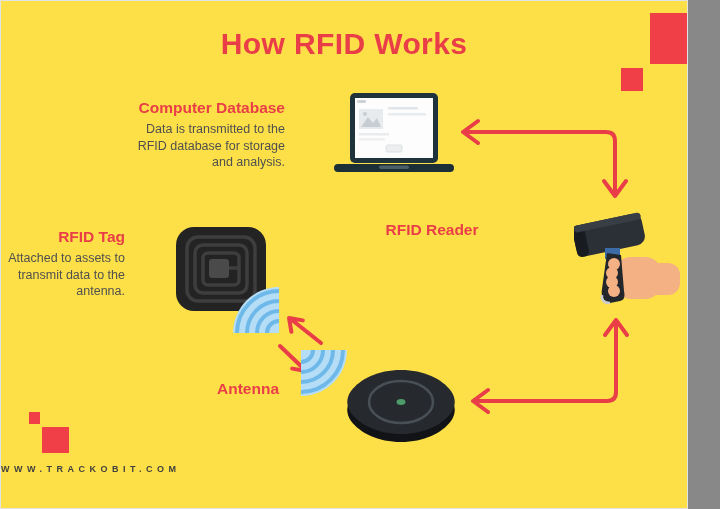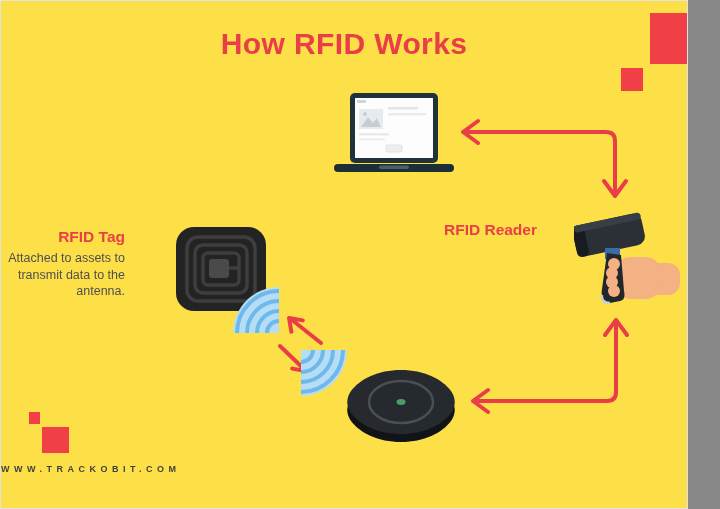--- a/index.html
+++ b/index.html
@@ -14,21 +14,21 @@
     position:absolute; top:26px; left:0; width:100%; margin:0;
     text-align:center; font-size:30px; font-weight:800; color:var(--red);
     letter-spacing:0.4px;
   }
 
   .block { position:absolute; text-align:right; }
   .block .h { font-size:15.5px; font-weight:800; color:var(--red); margin-bottom:4px; }
   .block .b { font-size:12.5px; line-height:1.32; color:var(--body); white-space:pre-line; }
 
   #sec-database { top:98px;  right:402px; width:210px; }
-  #sec-reader   { top:220px; right:150px; width:210px; }
+  #sec-reader   { top:220px; right:150px; width:210px;text-align:center; }
   #sec-tag      { top:227px; right:562px; width:180px; }
   #sec-antenna  { top:379px; right:408px; width:210px; }
 
   .icon { position:absolute; }
   #laptop-icon  { left:333px; top:92px;  width:120px; height:85px; }
   #tag-icon     { left:175px; top:226px; width:90px;  height:84px; }
   #wave1-icon   { left:222px; top:276px; width:60px;  height:60px; }
   #wave2-icon   { left:296px; top:345px; width:60px;  height:60px; }
   #antenna-icon { left:338px; top:366px; width:125px; height:82px; }
   #reader-icon  { left:573px; top:210px; width:132px; height:104px; }
@@ -117,30 +117,37 @@
     </g>
     <rect x="31" y="37" width="15" height="11" fill="#3c6ca8"></rect>
     <path d="M 33 42 L 28 78 Q 26 90 36 92 L 46 90 Q 52 89 50 80 L 47 44 Z" fill="#23272c"></path>
     <path d="M 28 84 Q 27 92 36 92" fill="none" stroke="#c9ced2" stroke-width="2.5"></path>
     <circle cx="40" cy="53" r="6" fill="#f3b184"></circle>
     <circle cx="38" cy="62" r="6" fill="#f3b184"></circle>
     <circle cx="38" cy="71" r="6" fill="#f3b184"></circle>
     <circle cx="40" cy="80" r="6" fill="#f3b184"></circle>
   </svg>
 
+  <div class="block" id="sec-database">
+    <div class="h">Computer Database</div>
+    <div class="b">Data is transmitted to the
+RFID database for storage
+and analysis.</div>
+  </div>
 
   <div class="block" id="sec-reader">
     <div class="h">RFID Reader</div>
   </div>
 
   <div class="block" id="sec-tag">
     <div class="h">RFID Tag</div>
     <div class="b">Attached to assets to
 transmit data to the
 antenna.</div>
   </div>
 
   <div class="block" id="sec-antenna">
+    <div class="h">Antenna</div>
   </div>
 
   <div class="footer">WWW.TRACKOBIT.COM</div>
 
 </div>
 
 </body></html>

